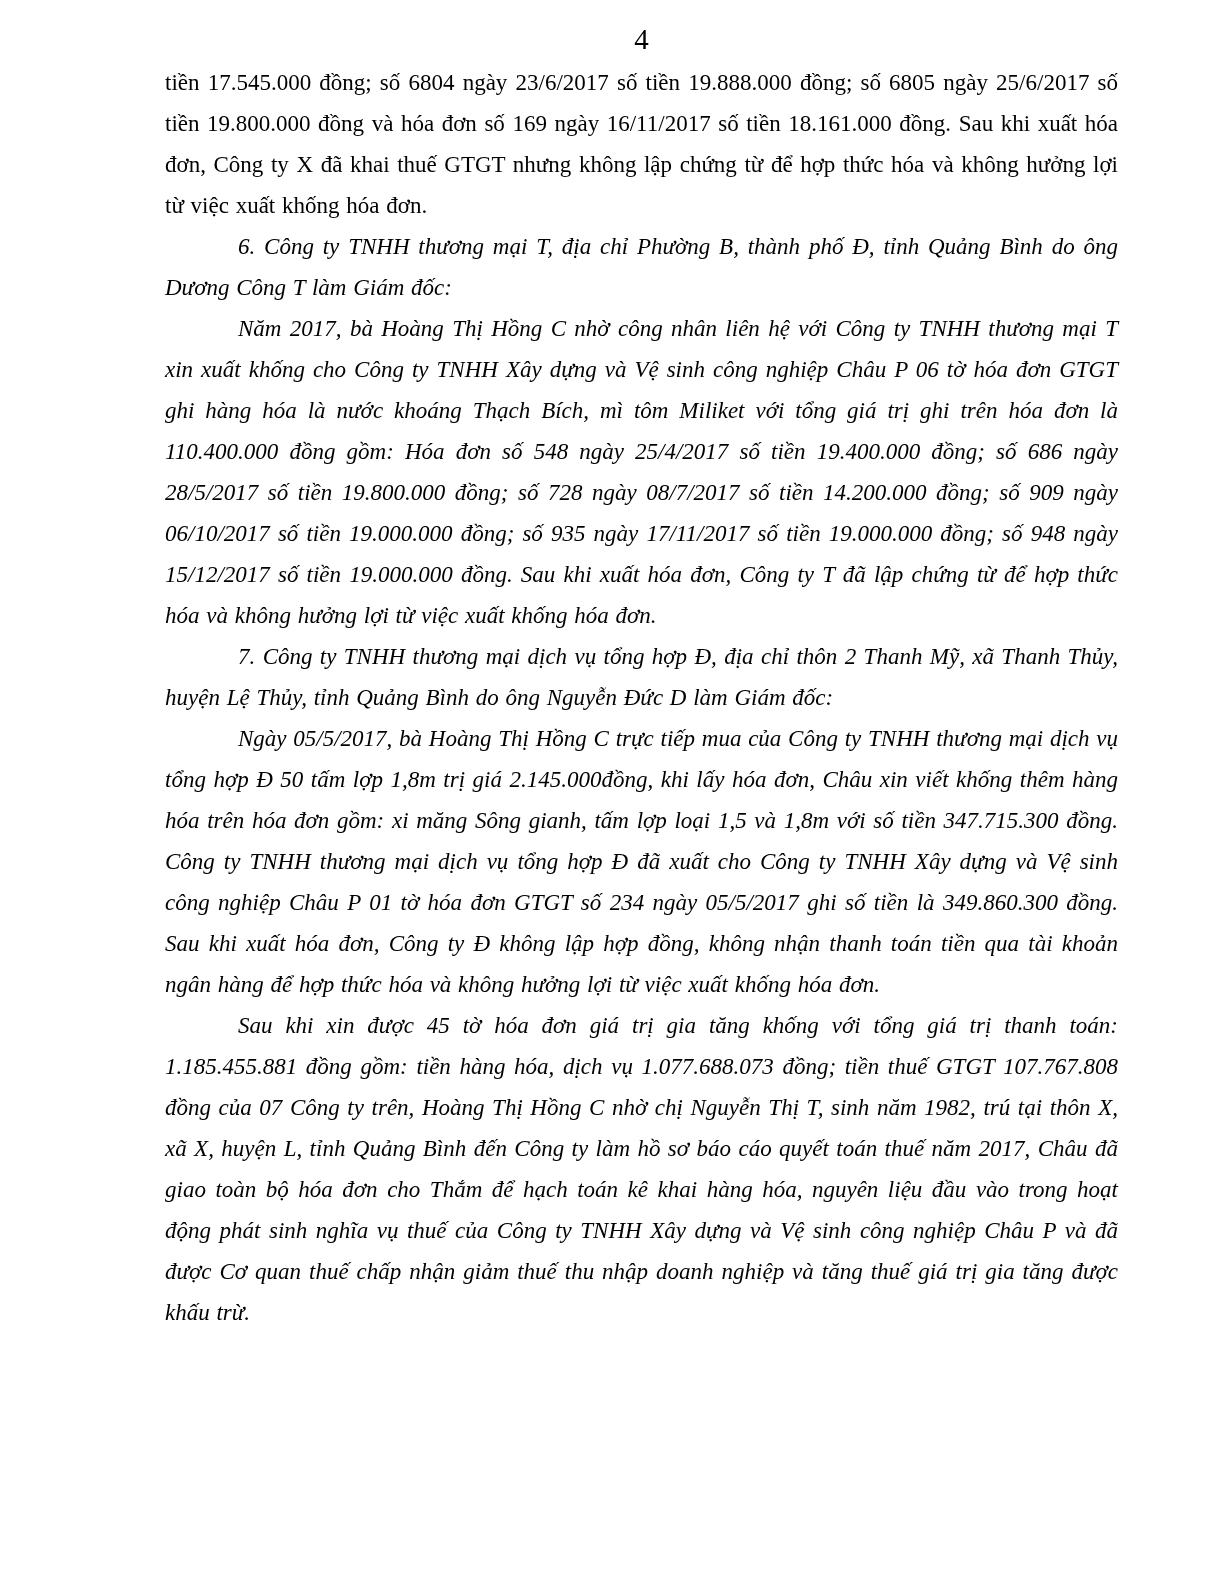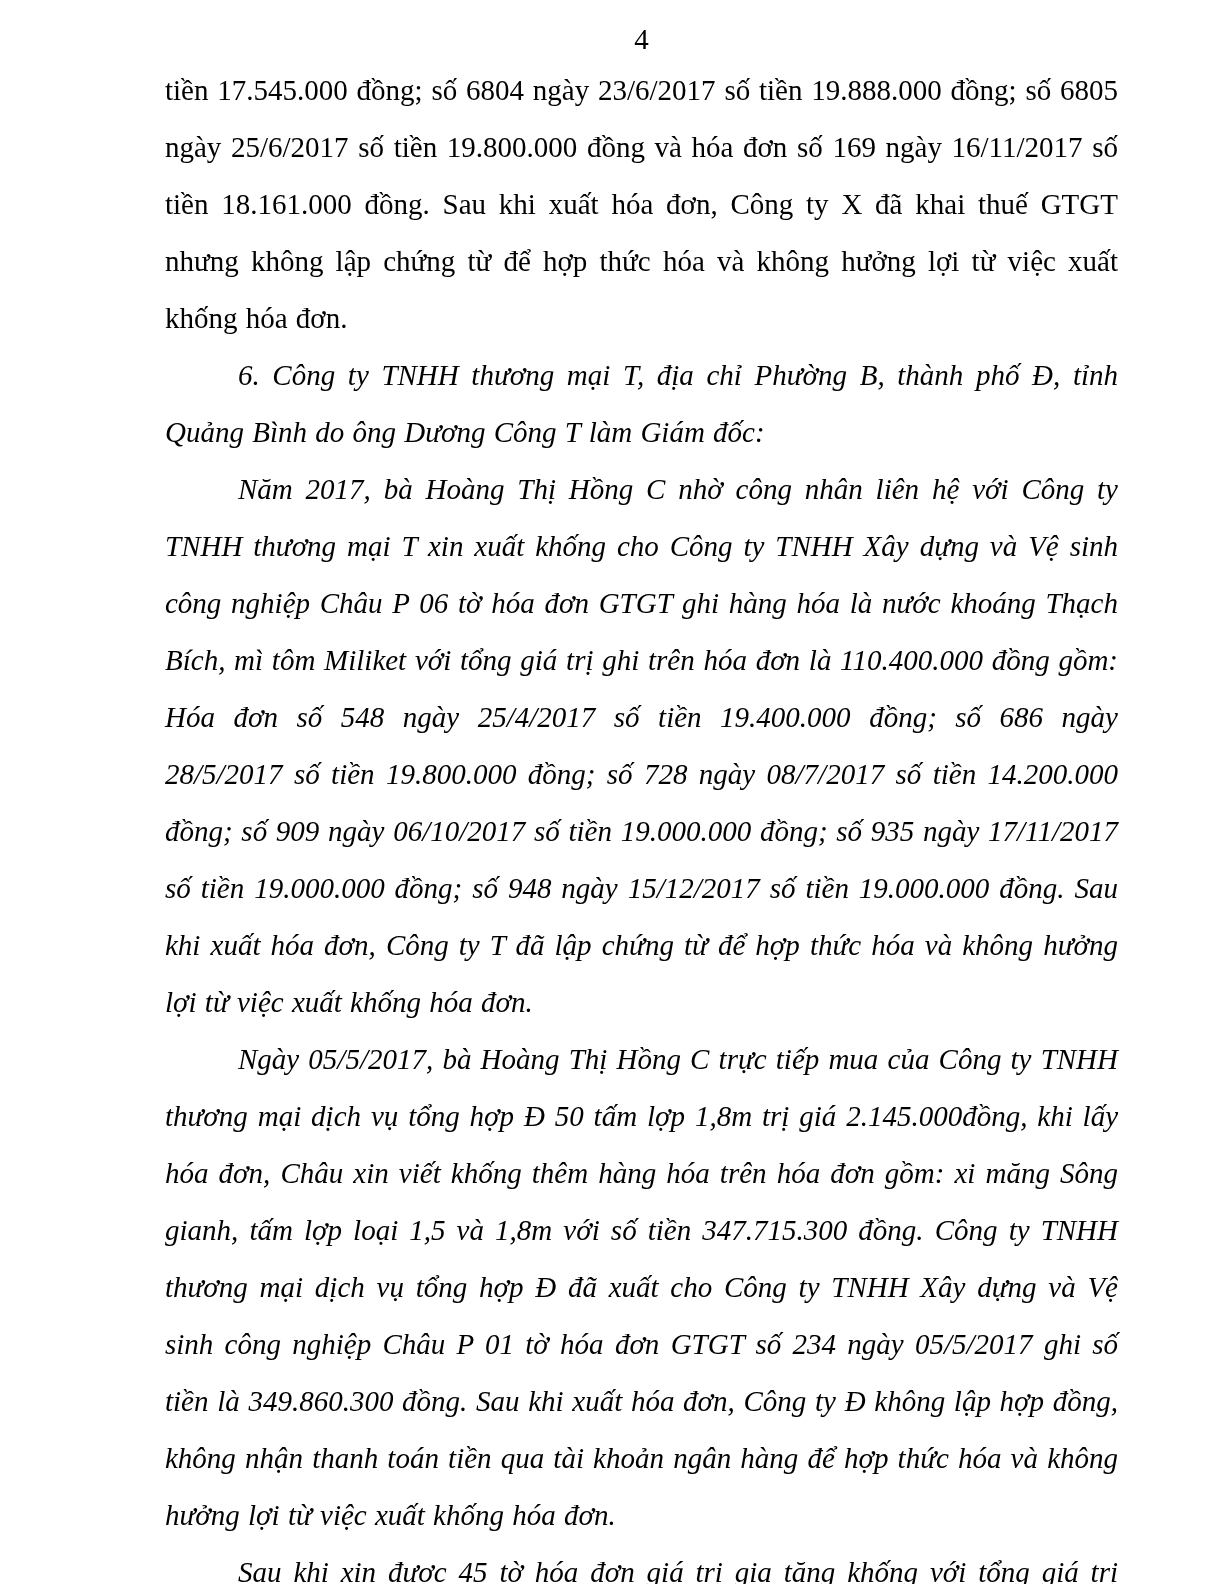--- a/index.html
+++ b/index.html
@@ -22,39 +22,40 @@
     color: #000000;
   }
   .page-number {
     text-align: center;
     font-size: 29px;
     line-height: 34px;
     margin: 0 0 6px 0;
   }
   .body-paragraph {
     margin: 0;
-    font-size: 29px;
-    line-height: 57px;
+    font-size: 23px;
+    line-height: 41px;
     text-align: justify;
     word-spacing: 1px;
   }
   .body-paragraph.indent {
     text-indent: 73px;
     font-style: italic;
   }
 </style>
 </head>
 <body>
 
 <div class="page">
   <div class="page-number">4</div>
 
   <p class="body-paragraph">tiền 17.545.000 đồng; số 6804 ngày 23/6/2017 số tiền 19.888.000 đồng; số 6805 ngày 25/6/2017 số tiền 19.800.000 đồng và hóa đơn số 169 ngày 16/11/2017 số tiền 18.161.000 đồng. Sau khi xuất hóa đơn, Công ty X đã khai thuế GTGT nhưng không lập chứng từ để hợp thức hóa và không hưởng lợi từ việc xuất khống hóa đơn.</p>
 
   <p class="body-paragraph indent">6. Công ty TNHH thương mại T, địa chỉ Phường B, thành phố Đ, tỉnh Quảng Bình do ông Dương Công T làm Giám đốc:</p>
 
   <p class="body-paragraph indent">Năm 2017, bà Hoàng Thị Hồng C nhờ công nhân liên hệ với Công ty TNHH thương mại T xin xuất khống cho Công ty TNHH Xây dựng và Vệ sinh công nghiệp Châu P 06 tờ hóa đơn GTGT ghi hàng hóa là nước khoáng Thạch Bích, mì tôm Miliket với tổng giá trị ghi trên hóa đơn là 110.400.000 đồng gồm: Hóa đơn số 548 ngày 25/4/2017 số tiền 19.400.000 đồng; số 686 ngày 28/5/2017 số tiền 19.800.000 đồng; số 728 ngày 08/7/2017 số tiền 14.200.000 đồng; số 909 ngày 06/10/2017 số tiền 19.000.000 đồng; số 935 ngày 17/11/2017 số tiền 19.000.000 đồng; số 948 ngày 15/12/2017 số tiền 19.000.000 đồng. Sau khi xuất hóa đơn, Công ty T đã lập chứng từ để hợp thức hóa và không hưởng lợi từ việc xuất khống hóa đơn.</p>
 
+  <p class="body-paragraph indent">7. Công ty TNHH thương mại dịch vụ tổng hợp Đ, địa chỉ thôn 2 Thanh Mỹ, xã Thanh Thủy, huyện Lệ Thủy, tỉnh Quảng Bình do ông Nguyễn Đức D làm Giám đốc:</p>
 
   <p class="body-paragraph indent">Ngày 05/5/2017, bà Hoàng Thị Hồng C trực tiếp mua của Công ty TNHH thương mại dịch vụ tổng hợp Đ 50 tấm lợp 1,8m trị giá 2.145.000đồng, khi lấy hóa đơn, Châu xin viết khống thêm hàng hóa trên hóa đơn gồm: xi măng Sông gianh, tấm lợp loại 1,5 và 1,8m với số tiền 347.715.300 đồng.  Công ty TNHH thương mại dịch vụ tổng hợp Đ đã xuất cho Công ty TNHH Xây dựng và Vệ sinh công nghiệp Châu P 01 tờ hóa đơn GTGT số 234 ngày 05/5/2017 ghi số tiền là 349.860.300 đồng. Sau khi xuất hóa đơn, Công ty Đ không lập hợp đồng, không nhận thanh toán tiền qua tài khoản ngân hàng để hợp thức hóa và không hưởng lợi từ việc xuất khống hóa đơn.</p>
 
   <p class="body-paragraph indent">Sau khi xin được 45 tờ hóa đơn giá trị gia tăng khống với tổng giá trị thanh toán: 1.185.455.881 đồng gồm: tiền hàng hóa, dịch vụ 1.077.688.073 đồng; tiền thuế GTGT 107.767.808 đồng của 07 Công ty trên, Hoàng Thị Hồng C nhờ chị Nguyễn Thị T, sinh năm 1982, trú tại thôn X, xã X, huyện L, tỉnh Quảng Bình đến Công ty làm hồ sơ báo cáo quyết toán thuế năm 2017, Châu đã giao toàn bộ hóa đơn cho Thắm để hạch toán kê khai hàng hóa, nguyên liệu đầu vào trong hoạt động phát sinh nghĩa vụ thuế của Công ty TNHH Xây dựng và Vệ sinh công nghiệp Châu P và đã được Cơ quan thuế chấp nhận giảm thuế thu nhập doanh nghiệp và tăng thuế giá trị gia tăng được khấu trừ.</p>
 </div>
 
 </body></html>

